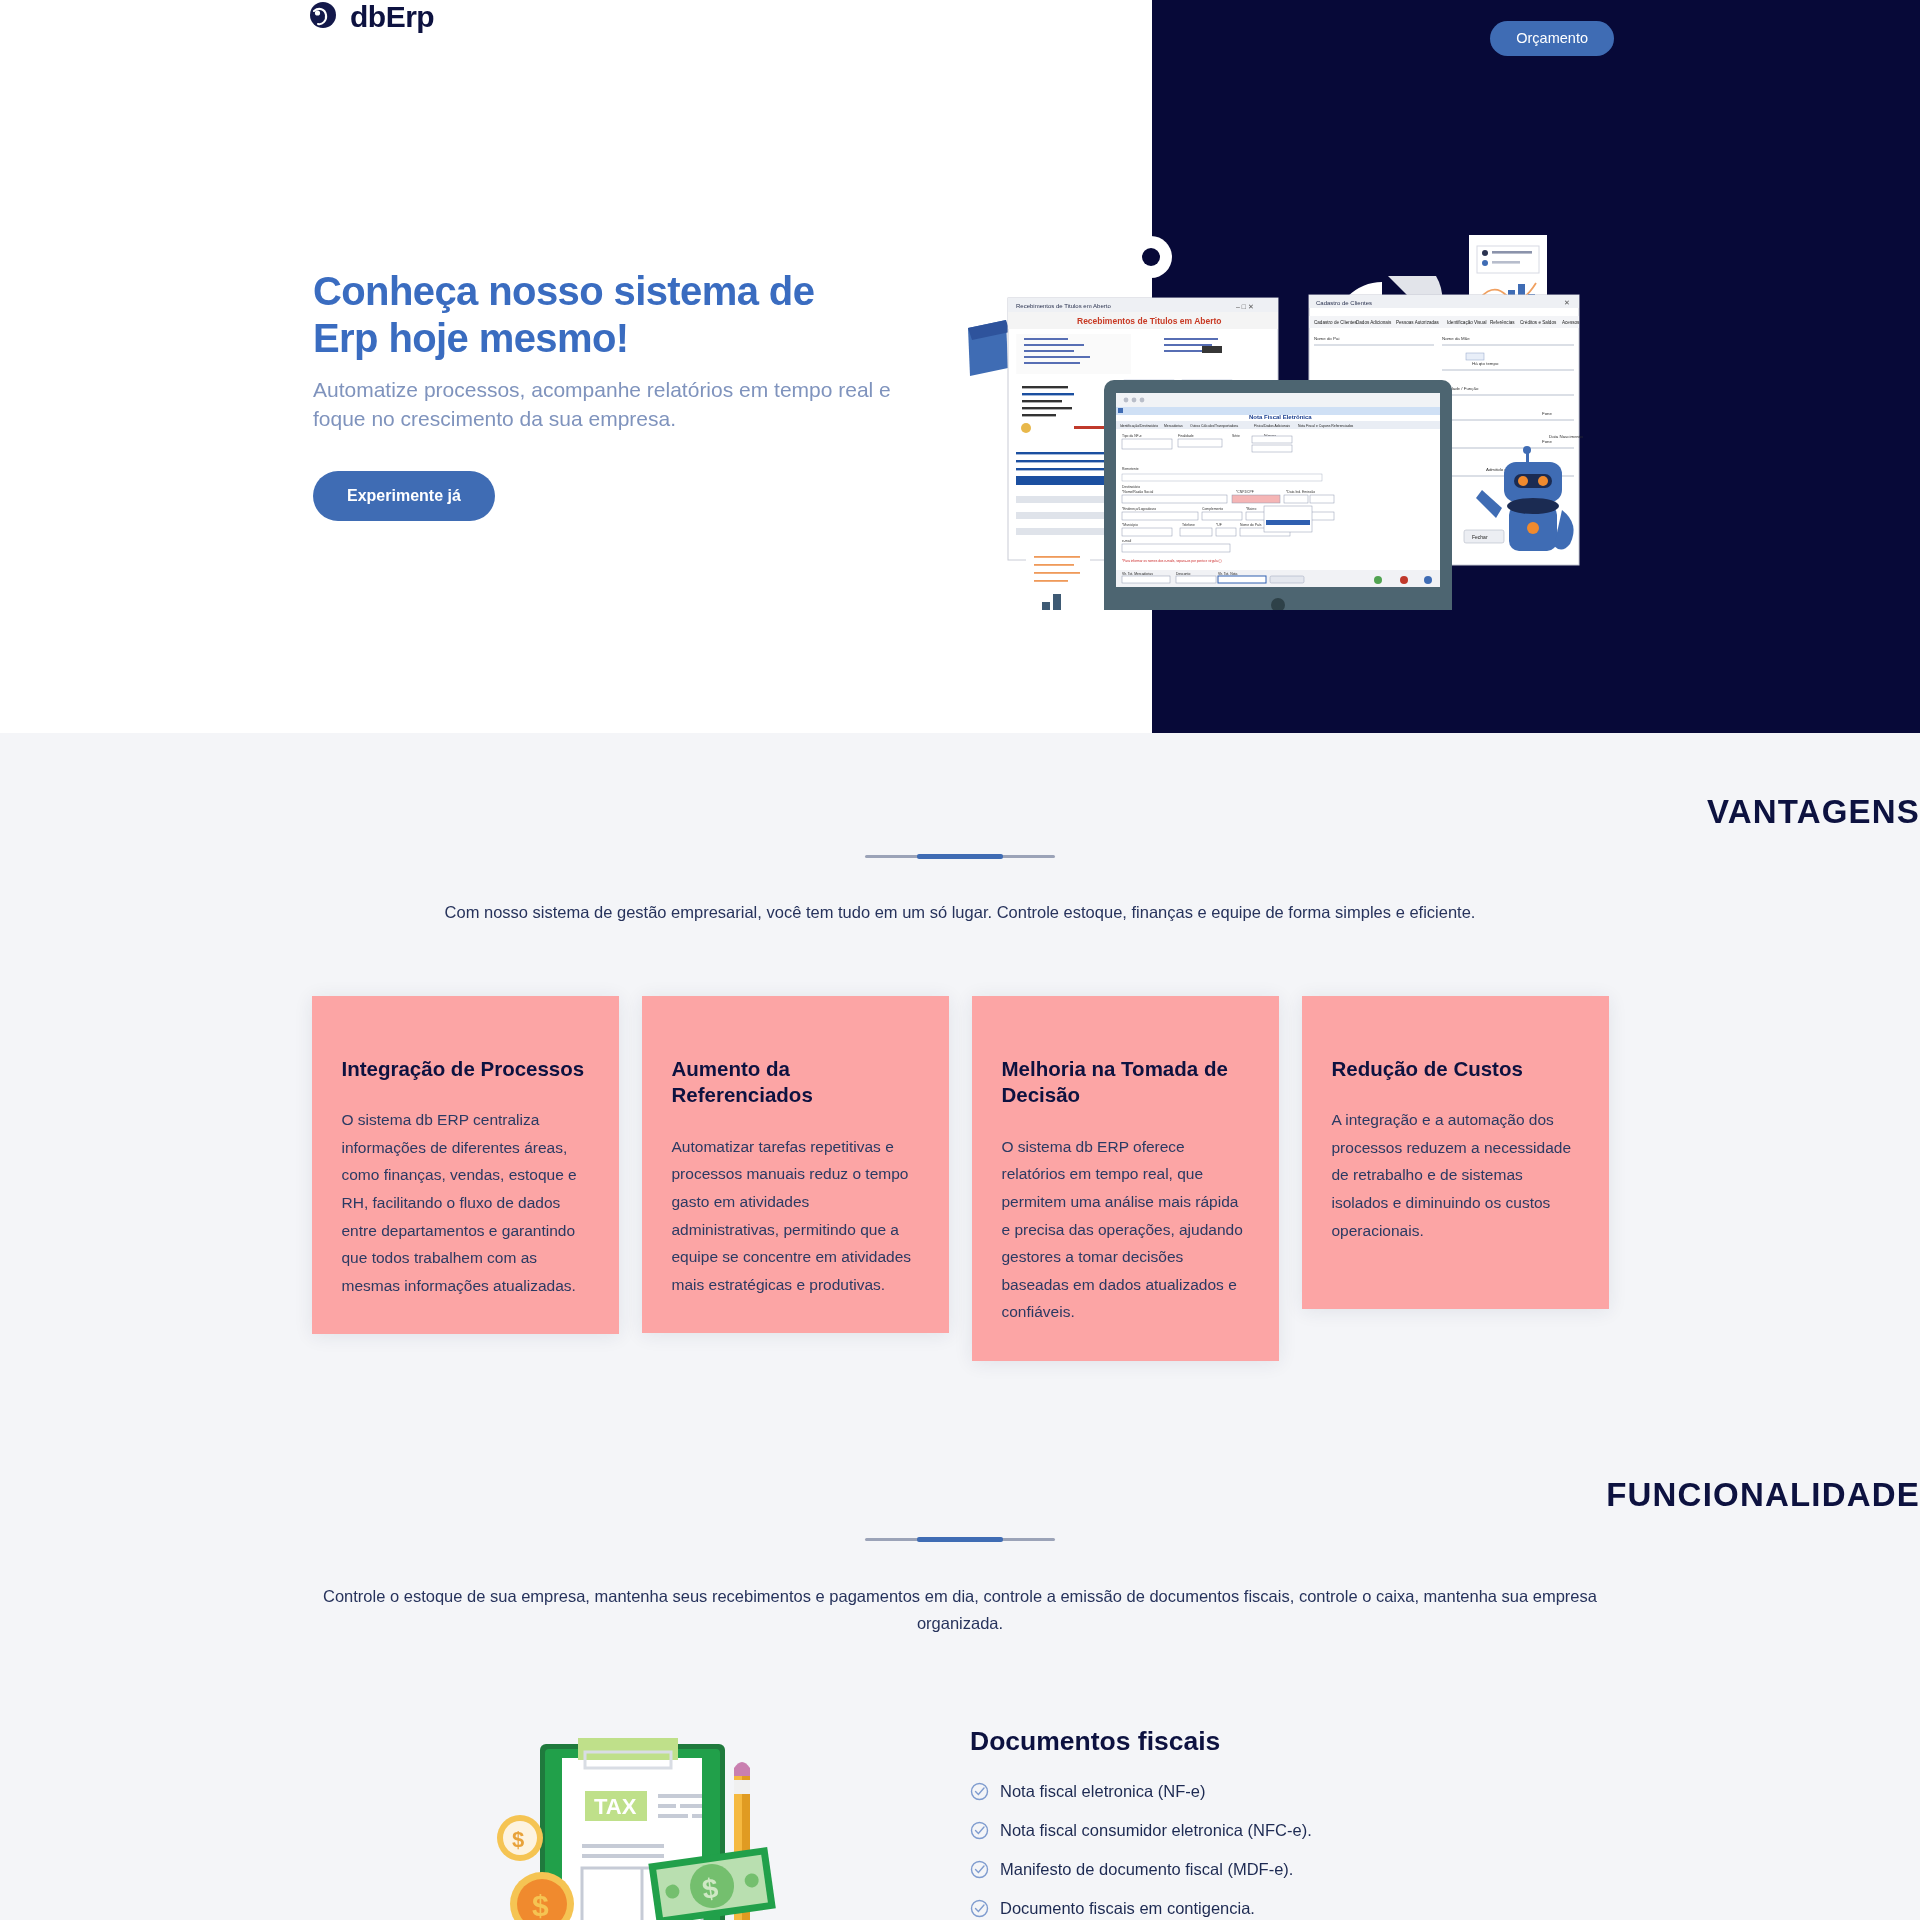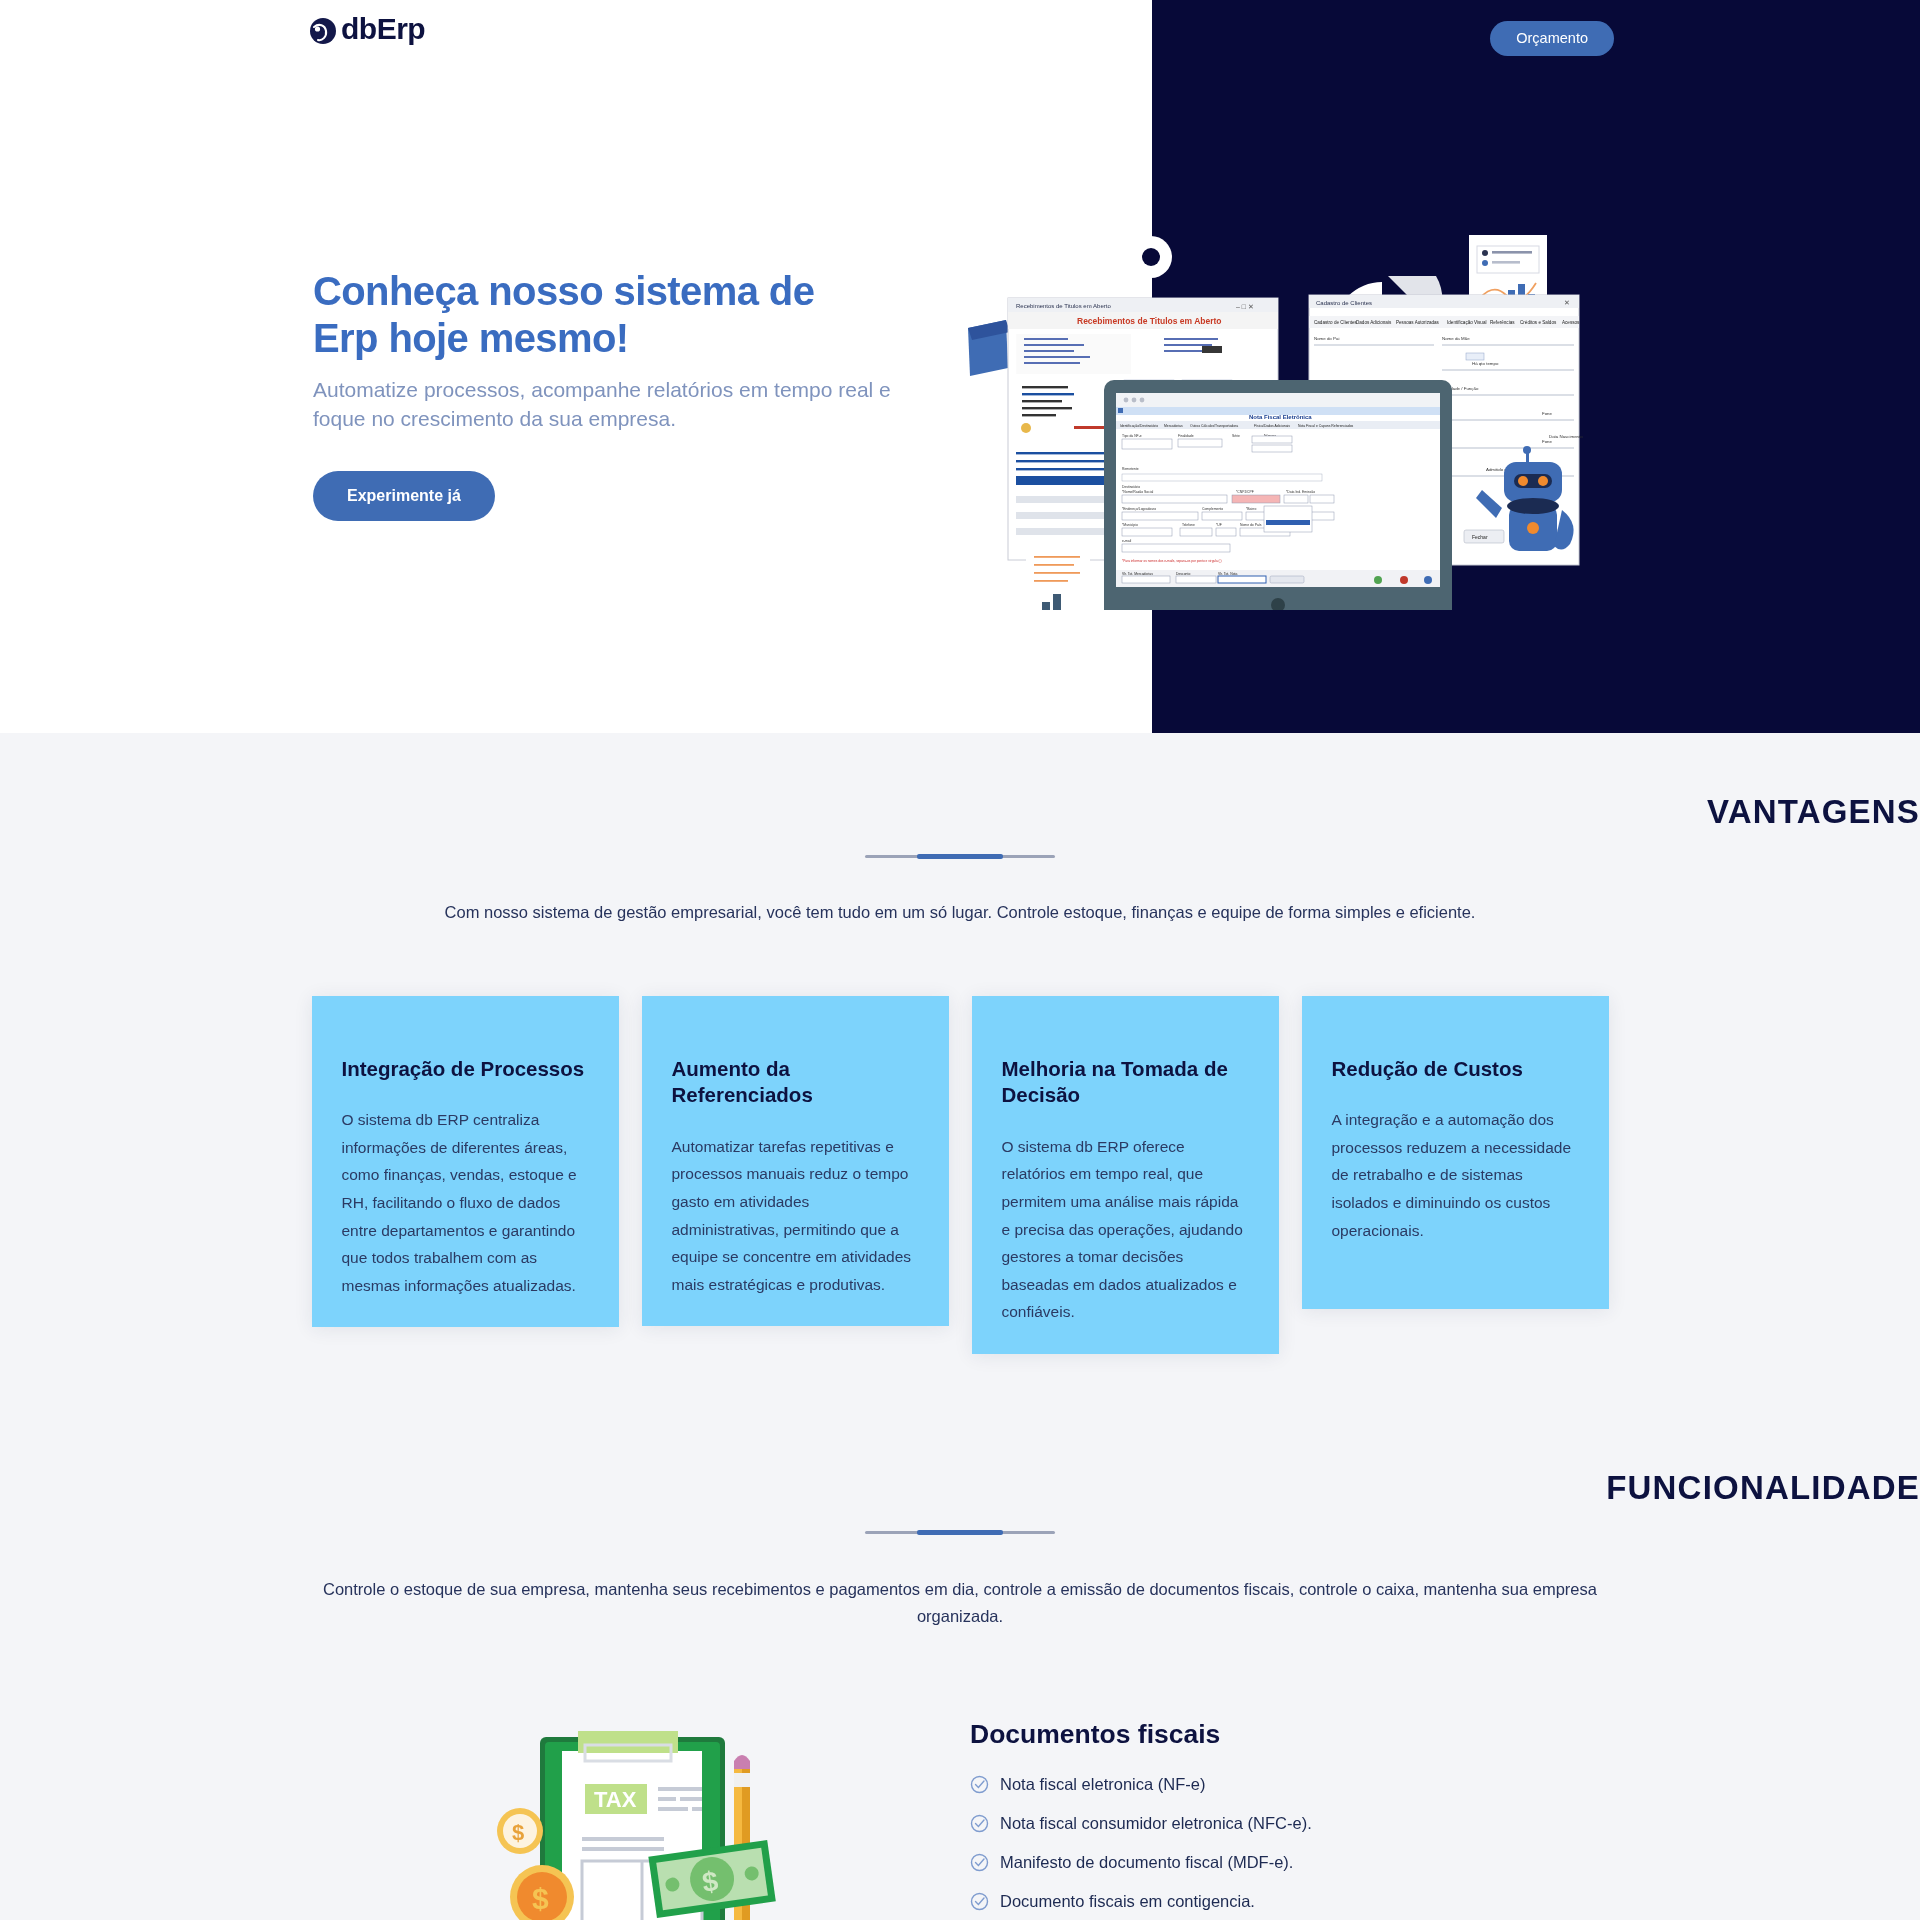--- a/index.html
+++ b/index.html
@@ -21,24 +21,24 @@
   }
   .hero-navy {
     position: absolute;
     top: 0; right: 0;
     width: 768px;
     height: 733px;
     background: #070938;
   }
   .hero-logo {
     position: absolute;
-    top: 12px; left: 308px;
+    top: 0; left: 308px;
     display: flex;
-    align-items: flex-end;
-    gap: 3px;
+    align-items: flex-start;
+    gap: 12px;
     z-index: 30;
   }
   .logo-mark {
     width: 30px; height: 30px;
     position: relative;
   }
   .logo-text {
     font-size: 30px;
     font-weight: 700;
     color: #0d1240;
@@ -149,24 +149,24 @@
 
   .cards {
     display: flex;
     justify-content: center;
     gap: 23px;
     margin: 70px auto 0;
     width: 1300px;
     align-items: flex-start;
   }
   .card {
-    background: #7dd3fc;
+    background: #fca5a5;
     width: 307px;
     min-height: 313px;
-    padding: 60px 30px 28px 30px;
+    padding: 60px 30px 35px 30px;
     box-shadow: 0 2px 18px rgba(30,40,80,0.09);
   }
   .card-title {
     font-size: 20.5px;
     font-weight: 700;
     color: #0d1240;
     line-height: 1.3;
     margin-bottom: 24px;
   }
   .card-body {

